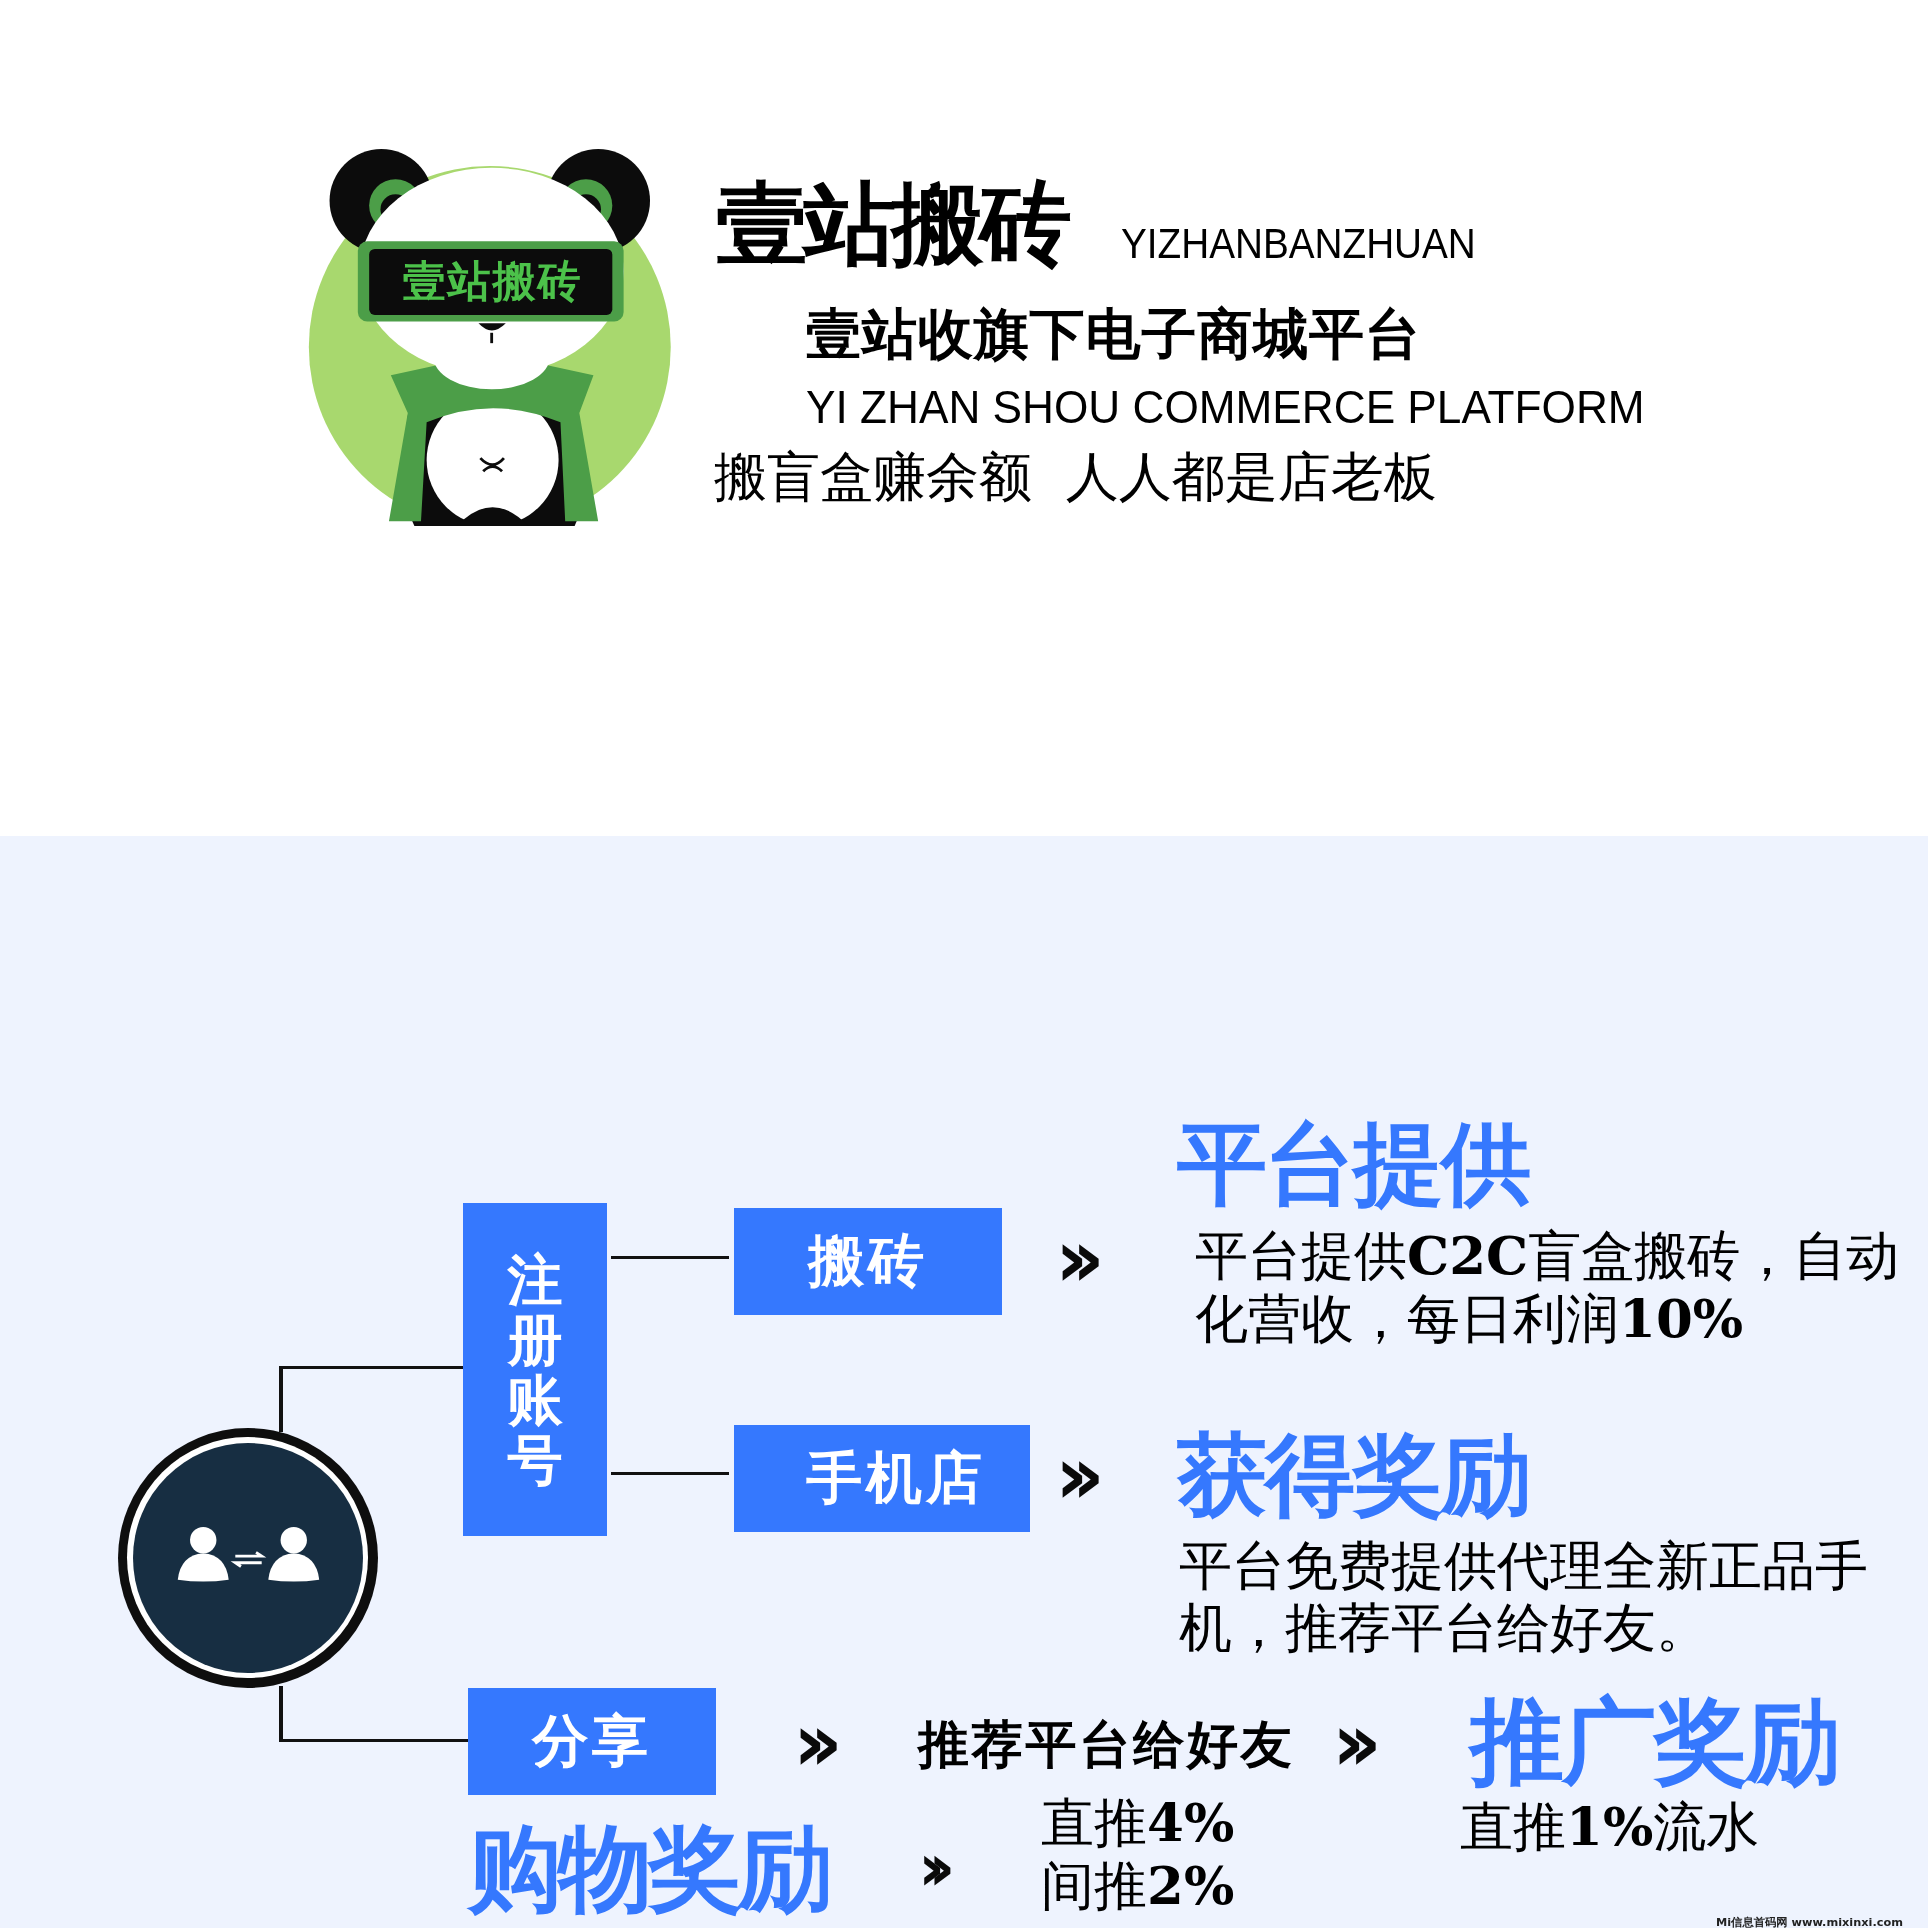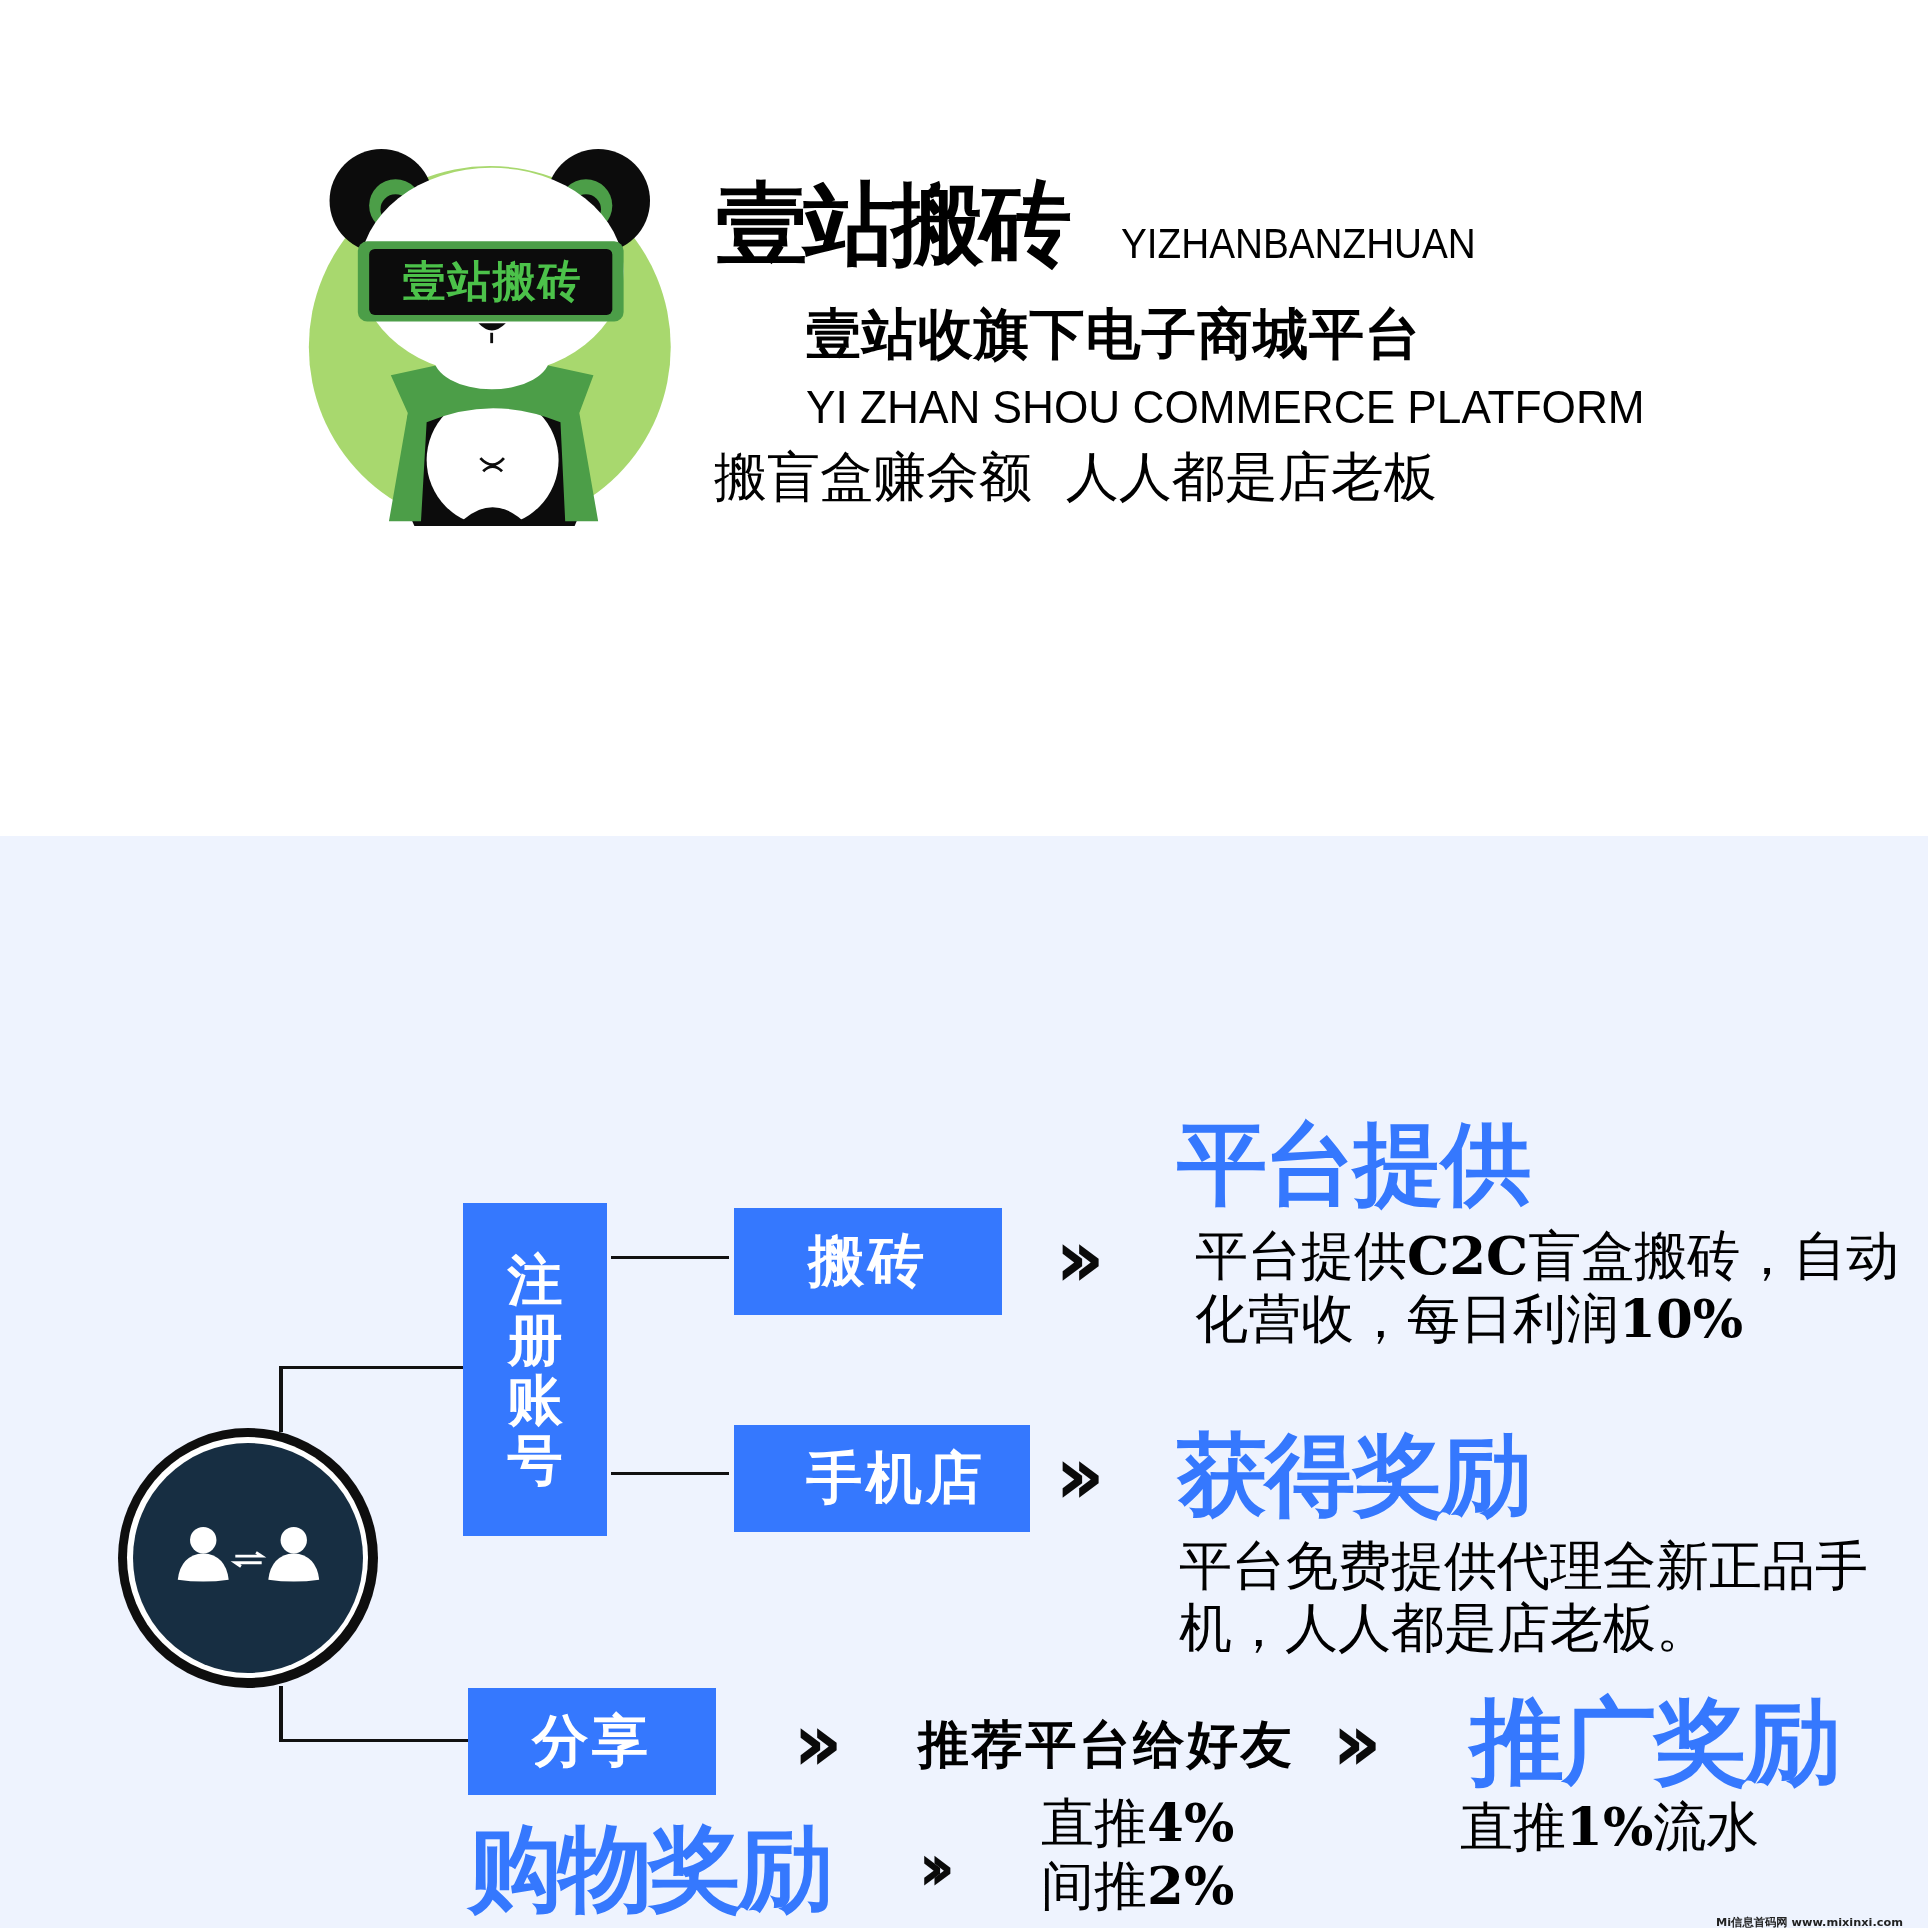--- a/index.html
+++ b/index.html
@@ -120,21 +120,21 @@
 </div>
 
 <div class="abs blue-box box-brick">搬砖</div>
 <div class="abs chev" style="left:1055px;top:1218px;">››</div>
 <div class="abs blue-head profit-head">平台提供</div>
 <div class="abs desc profit-desc"><span>平台提供</span><b>C2C</b><span>盲盒搬砖，自动化营收，每日利润</span><b>10%</b></div>
 
 <div class="abs blue-box box-phone">手机店</div>
 <div class="abs chev" style="left:1055px;top:1435px;">››</div>
 <div class="abs blue-head reward-head">获得奖励</div>
-<div class="abs desc reward-desc">平台免费提供代理全新正品手机，人人都是店老板。</div>
+<div class="abs desc reward-desc">平台免费提供代理全新正品手机，推荐平台给好友。</div>
 
 <div class="abs blue-box box-share">分享</div>
 <div class="abs chev" style="left:793px;top:1702px;">››</div>
 <div class="abs share-text">推荐平台给好友</div>
 <div class="abs chev" style="left:1332px;top:1702px;">››</div>
 <div class="abs blue-head promo-head">推广奖励</div>
 <div class="abs desc promo-desc"><span>直推</span><b>1%</b><span>流水</span></div>
 
 <div class="abs blue-head shop-head">购物奖励</div>
 <div class="abs chev" style="left:918px;top:1827px;font-size:66px;">››</div>

